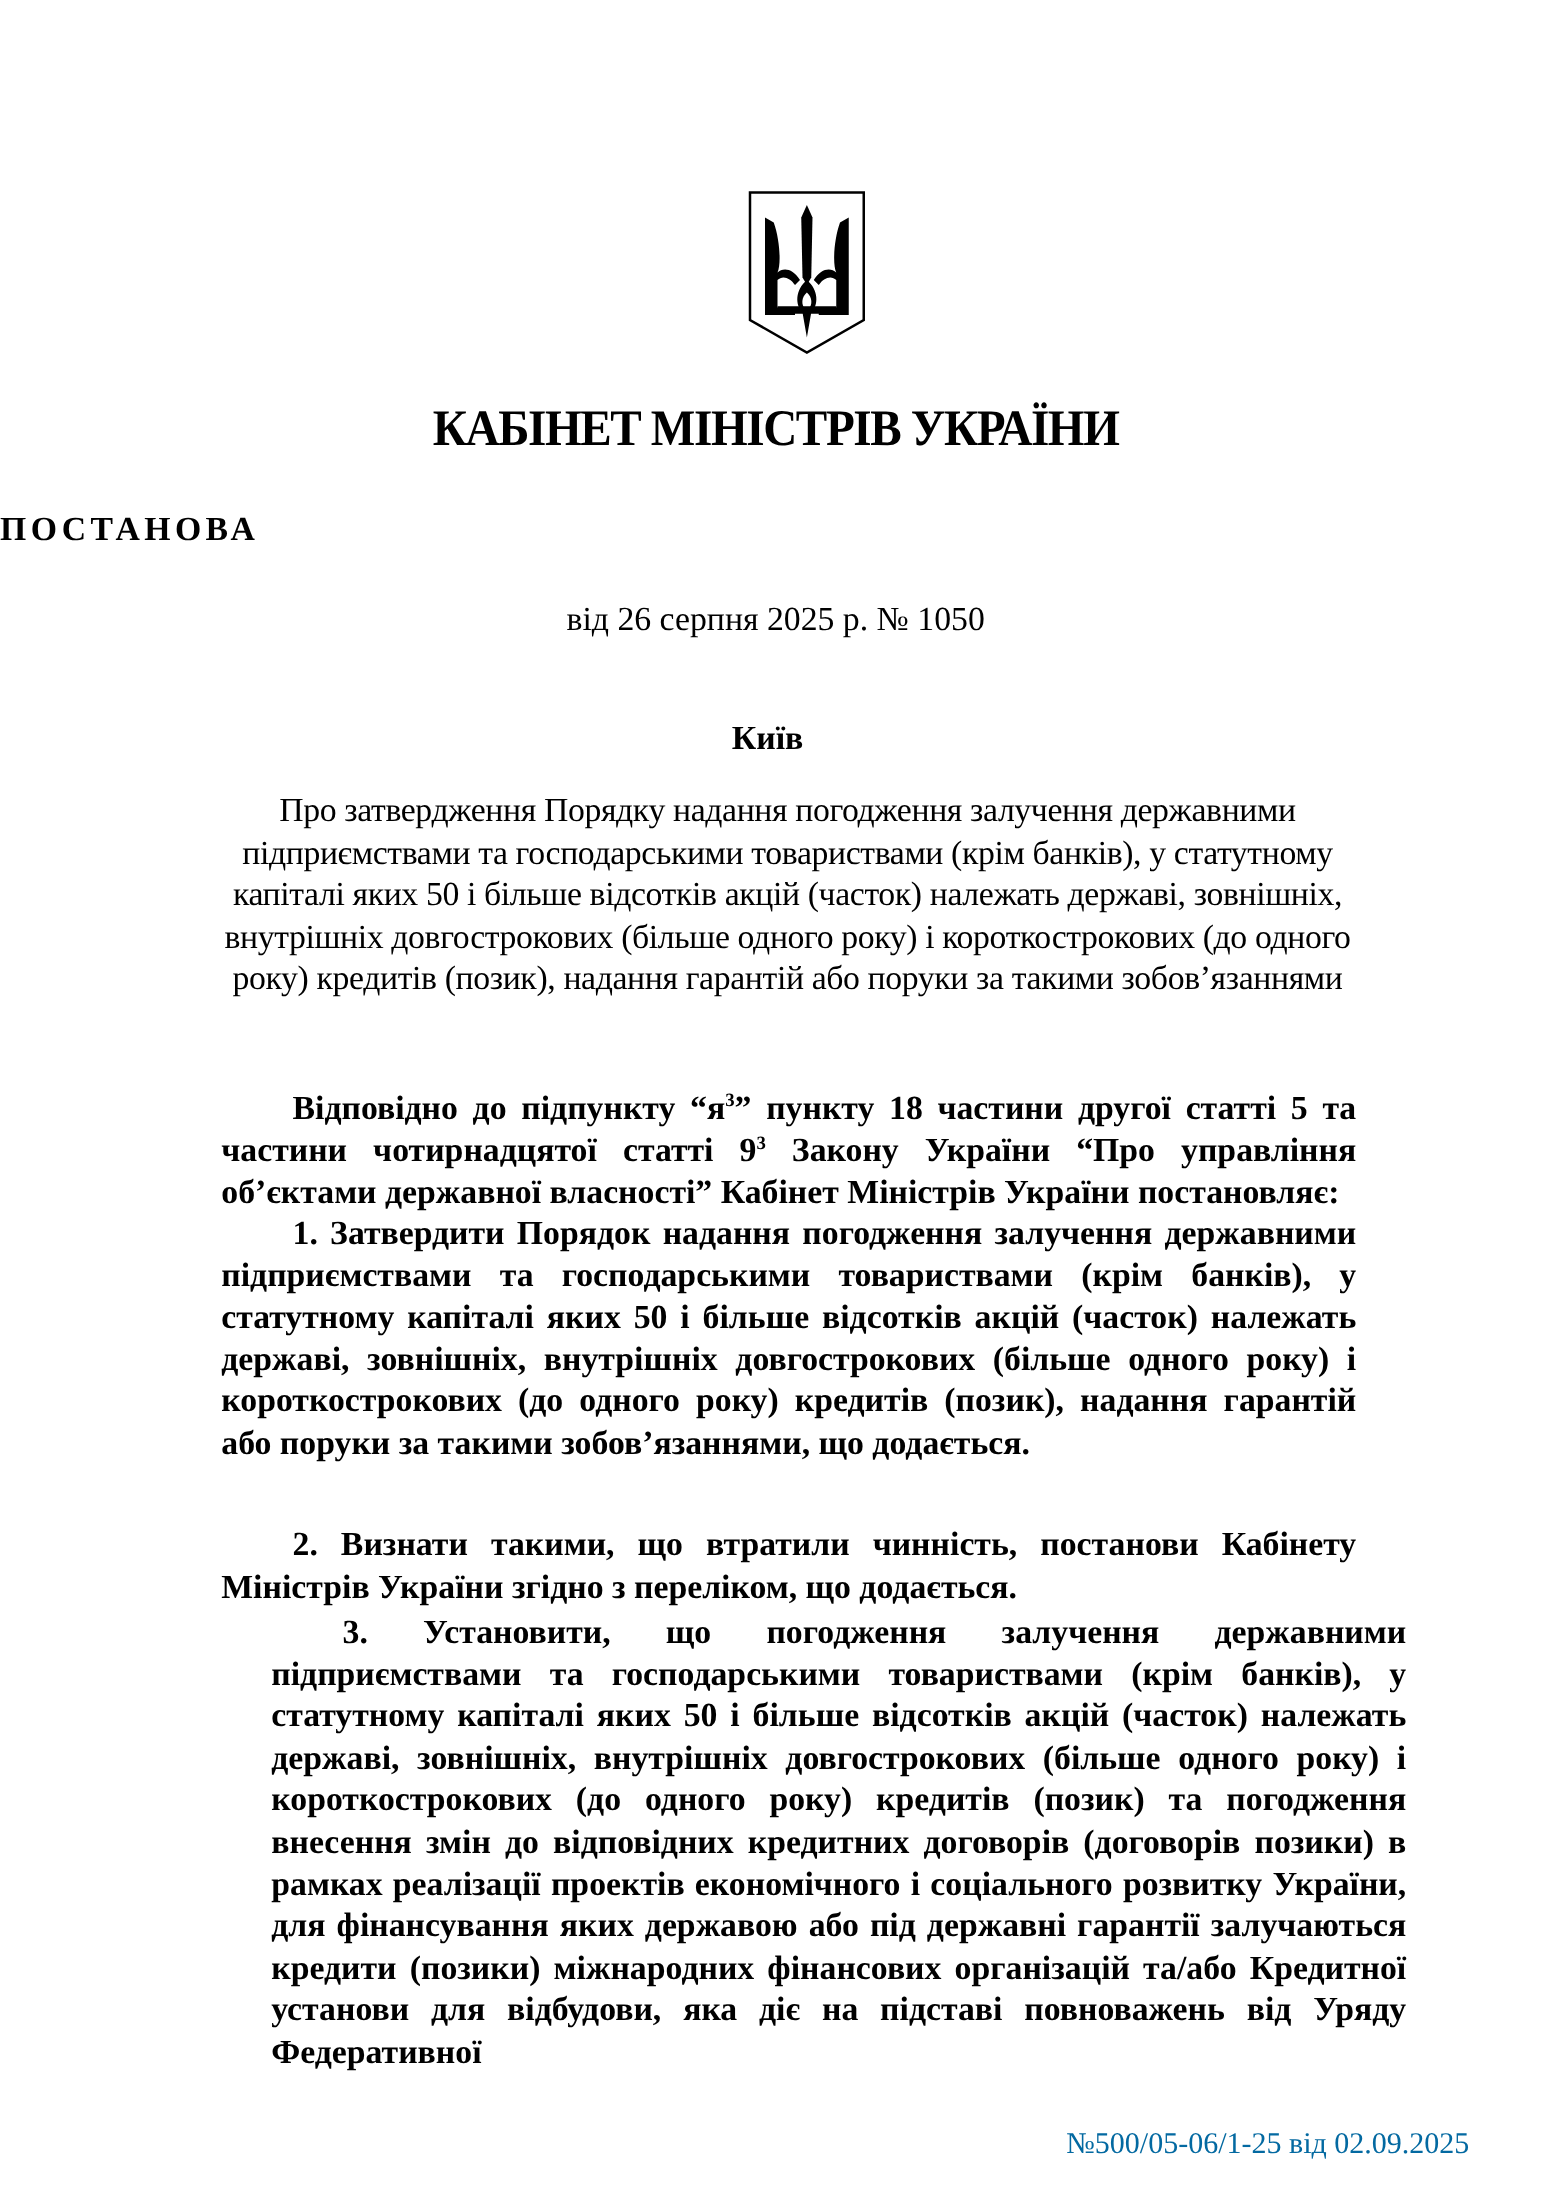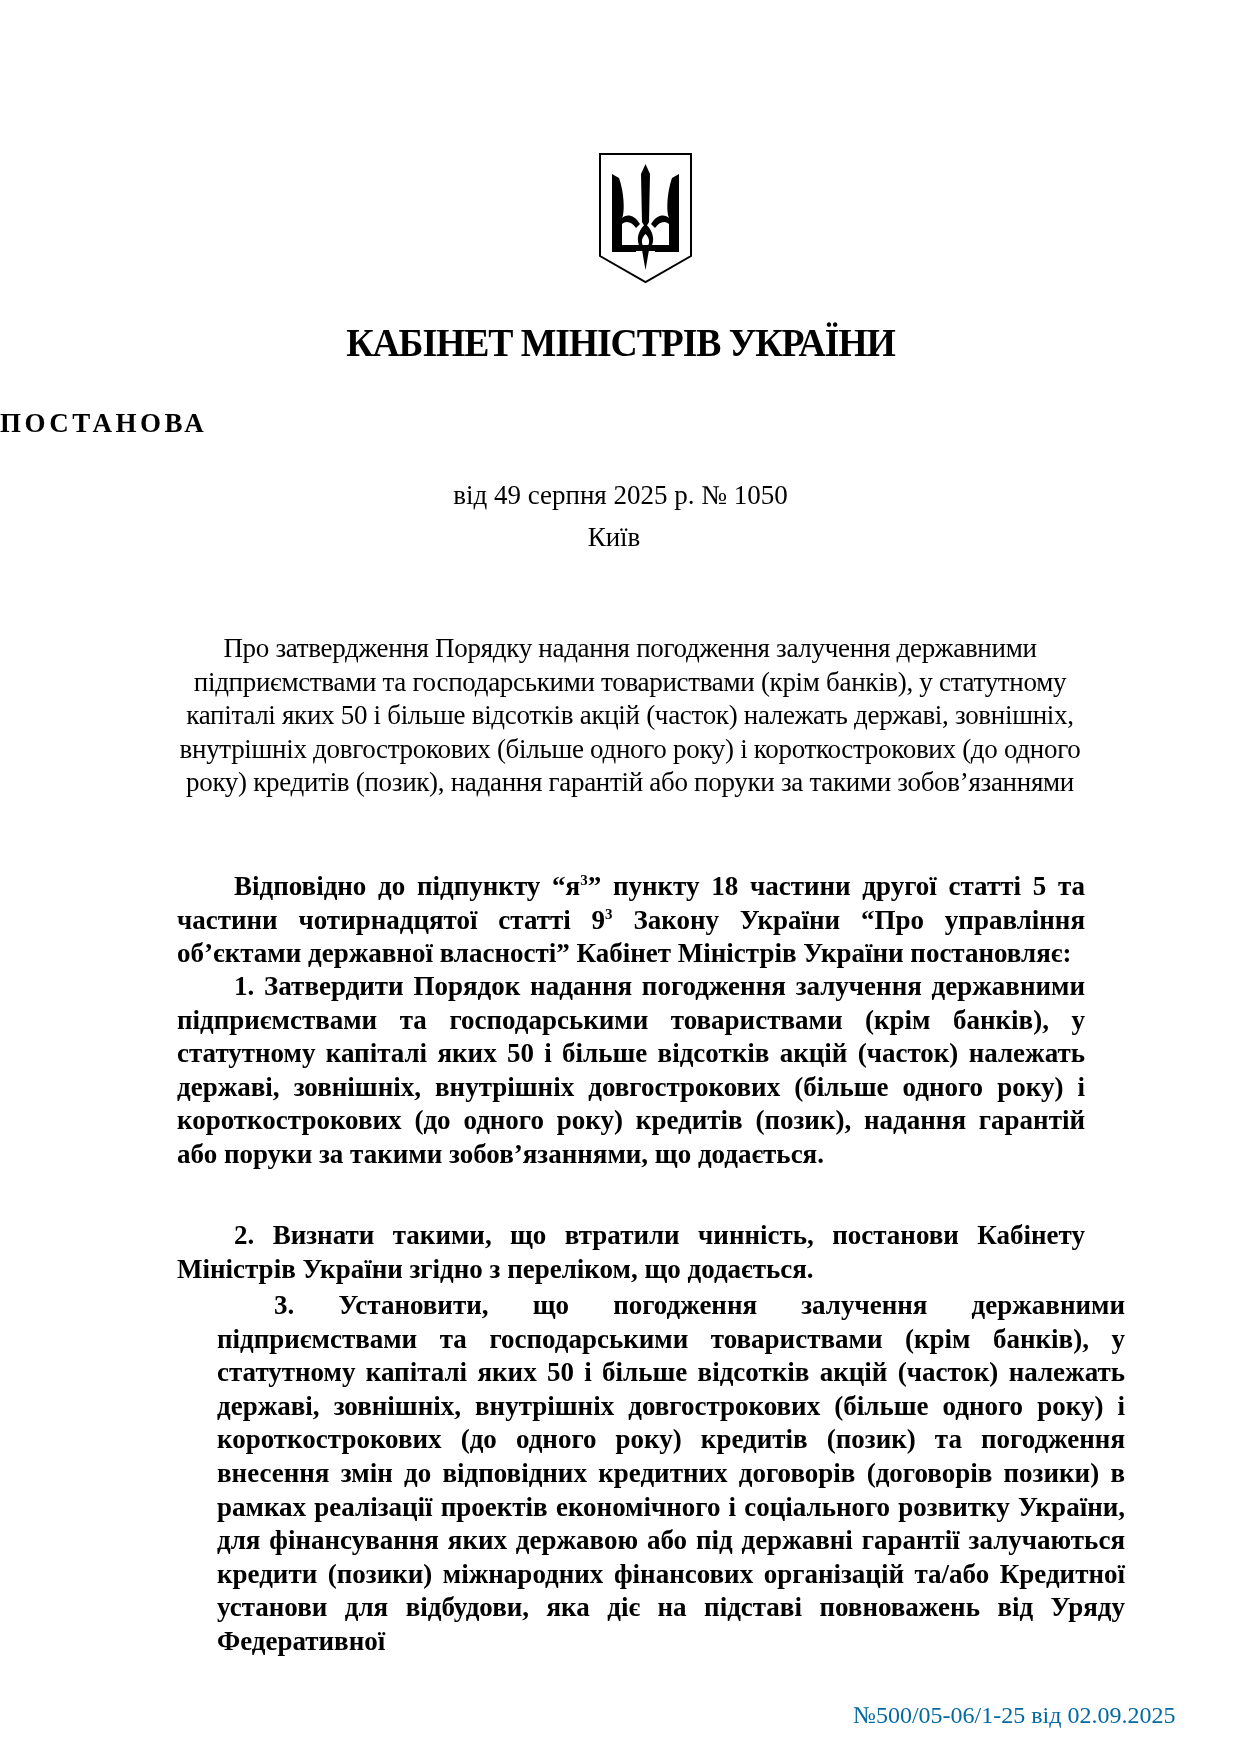--- a/index.html
+++ b/index.html
@@ -4,21 +4,21 @@
 <style>
   html, body { margin: 0; padding: 0; background: #ffffff; }
   body { width: 1241px; height: 1755px; position: relative; overflow: hidden;
          font-family: "Liberation Serif", "DejaVu Serif", serif; color: #000; }
   .emblem { position: absolute; left: 598px; top: 152px; width: 95px; height: 132px; }
   .title { position: absolute; left: 0; width: 1241px; top: 318px; text-align: center;
            font-size: 41px; font-weight: bold; letter-spacing: -1.2px; transform: scaleX(0.92); transform-origin: center; }
   .doctype { position: absolute; left: 0; width: 1241px; top: 408px; 
              font-size: 27px; font-weight: bold; letter-spacing: 3.5px; }
   .date { position: absolute; left: 0; width: 1241px; top: 480px; text-align: center; font-size: 27px; }
-  .city { position: absolute; left: 0; width: 1228px; top: 522px; text-align: center; font-size: 27px; }
+  .city { position: absolute; left: 0; width: 1228px; top: 575px; text-align: center; font-size: 27px; font-weight: bold; }
   .heading { position: absolute; left: 175px; width: 910px; top: 632px; text-align: center;
              font-size: 27px; font-weight: normal; line-height: 33.6px; letter-spacing: -0.3px; }
   .body { position: absolute; left: 177px; width: 908px; font-size: 27px; line-height: 33.6px;
           text-align: justify; text-align-last: left; }
   .body p { margin: 0; text-indent: 57px; font-weight: bold; }
   .p-preamble { top: 870px; }
   .p1 { top: 970px; }
   .p2 { top: 1206px; margin-top: 13px; }
   .p3 { top: 1289px; margin-left: 40px; }
   .p3 p { text-align-last: justify; }
@@ -39,21 +39,21 @@
 
     <path d="M81,22 L74,26 C69,40 68,60 71,66 C67,62 59,62 53,72 L57,76 C61,70 67,68 71,72 L71,94 L57,94 L57,100 L81,100 Z" fill="#000"></path>
 
     <path d="M47.5,72 C38,80 38,92 44,98 L47.5,118 L51,98 C57,92 57,80 47.5,72 Z M47.5,82 C52,86 52,92 49,95 L47.5,95 L46,95 C43,92 43,86 47.5,82 Z" fill="#000" fill-rule="evenodd"></path>
     <rect x="24" y="93" width="47" height="6" fill="#000"></rect>
   </svg>
 </div>
 
 <div class="title">КАБІНЕТ МІНІСТРІВ УКРАЇНИ</div>
 <div class="doctype">ПОСТАНОВА</div>
-<div class="date">від 49 серпня 2025 р. № 1050</div>
+<div class="date">від 26 серпня 2025 р. № 1050</div>
 <div class="city">Київ</div>
 
 <div class="heading">Про затвердження Порядку надання погодження залучення державними підприємствами та господарськими товариствами (крім банків), у статутному капіталі яких 50 і більше відсотків акцій (часток) належать державі, зовнішніх, внутрішніх довгострокових (більше одного року) і короткострокових (до одного року) кредитів (позик), надання гарантій або поруки за такими зобов’язаннями</div>
 
 <div class="body p-preamble">
   <p><span>Відповідно до підпункту “я</span><sup>3</sup><span>” пункту 18 частини другої статті 5 та частини чотирнадцятої статті 9</span><sup>3</sup><span> Закону України “Про управління об’єктами державної власності” Кабінет Міністрів України </span><b>постановляє</b><span>:</span></p>
 </div>
 
 <div class="body p1">
   <p>1. Затвердити Порядок надання погодження залучення державними підприємствами та господарськими товариствами (крім банків), у статутному капіталі яких 50 і більше відсотків акцій (часток) належать державі, зовнішніх, внутрішніх довгострокових (більше одного року) і короткострокових (до одного року) кредитів (позик), надання гарантій або поруки за такими зобов’язаннями, що додається.</p>

